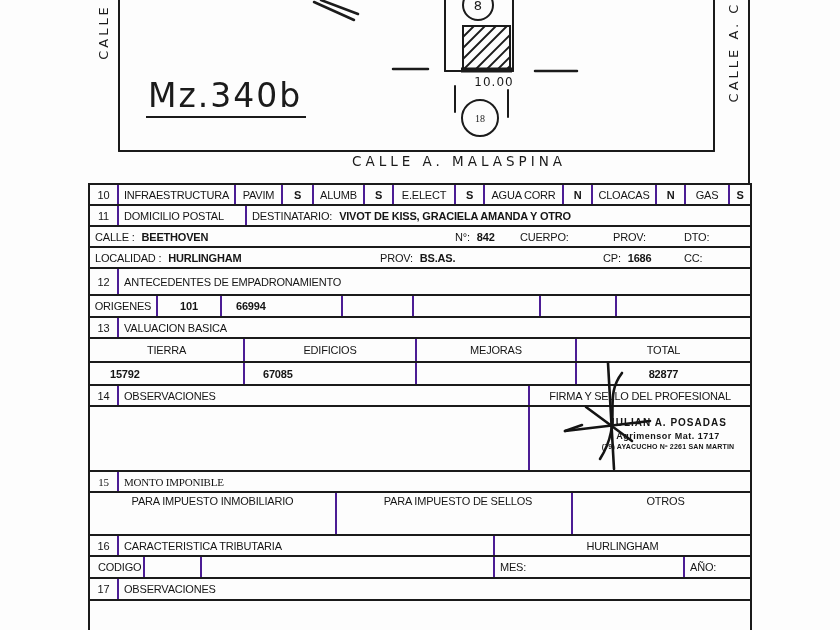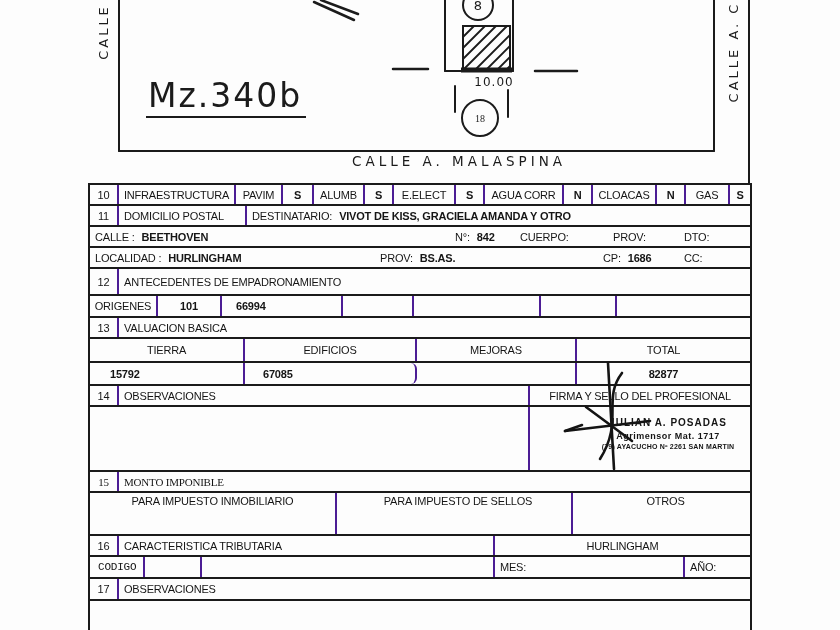--- a/index.html
+++ b/index.html
@@ -184,21 +184,21 @@
 
     <div class="row" style="height:24px;">
       <div class="cell cen" style="flex:0 0 155px;">TIERRA</div>
       <div class="cell cen" style="flex:0 0 172px;">EDIFICIOS</div>
       <div class="cell cen" style="flex:0 0 160px;">MEJORAS</div>
       <div class="cell cen grow">TOTAL</div>
     </div>
 
     <div class="row" style="height:23px;">
       <div class="cell b" style="flex:0 0 155px;padding-left:20px;">15792</div>
-      <div class="cell b" style="flex:0 0 172px;padding-left:18px;border-radius:6px;">67085</div>
+      <div class="cell b" style="flex:0 0 172px;padding-left:18px;">67085</div>
       <div class="cell" style="flex:0 0 160px;"></div>
       <div class="cell cen b grow">82877</div>
     </div>
 
     <div class="row" style="height:21px;">
       <div class="cell num">14</div>
       <div class="cell" style="flex:0 0 411px;">OBSERVACIONES</div>
       <div class="cell cen grow">FIRMA Y SELLO DEL PROFESIONAL</div>
     </div>
 
@@ -233,21 +233,21 @@
       <div class="cell cen grow">OTROS</div>
     </div>
 
     <div class="row" style="height:21px;">
       <div class="cell num">16</div>
       <div class="cell" style="flex:0 0 376px;">CARACTERISTICA TRIBUTARIA</div>
       <div class="cell cen grow">HURLINGHAM</div>
     </div>
 
     <div class="row" style="height:22px;">
-      <div class="cell" style="flex:0 0 55px;padding-left:8px;font-family:Liberation Mono, monospace;">CODIGO</div>
+      <div class="cell" style="flex:0 0 55px;padding-left:8px;">CODIGO</div>
       <div class="cell" style="flex:0 0 57px;"></div>
       <div class="cell" style="flex:0 0 293px;"></div>
       <div class="cell" style="flex:0 0 190px;">MES:</div>
       <div class="cell grow">AÑO:</div>
     </div>
 
     <div class="row" style="height:22px;">
       <div class="cell num">17</div>
       <div class="cell grow">OBSERVACIONES</div>
     </div>

